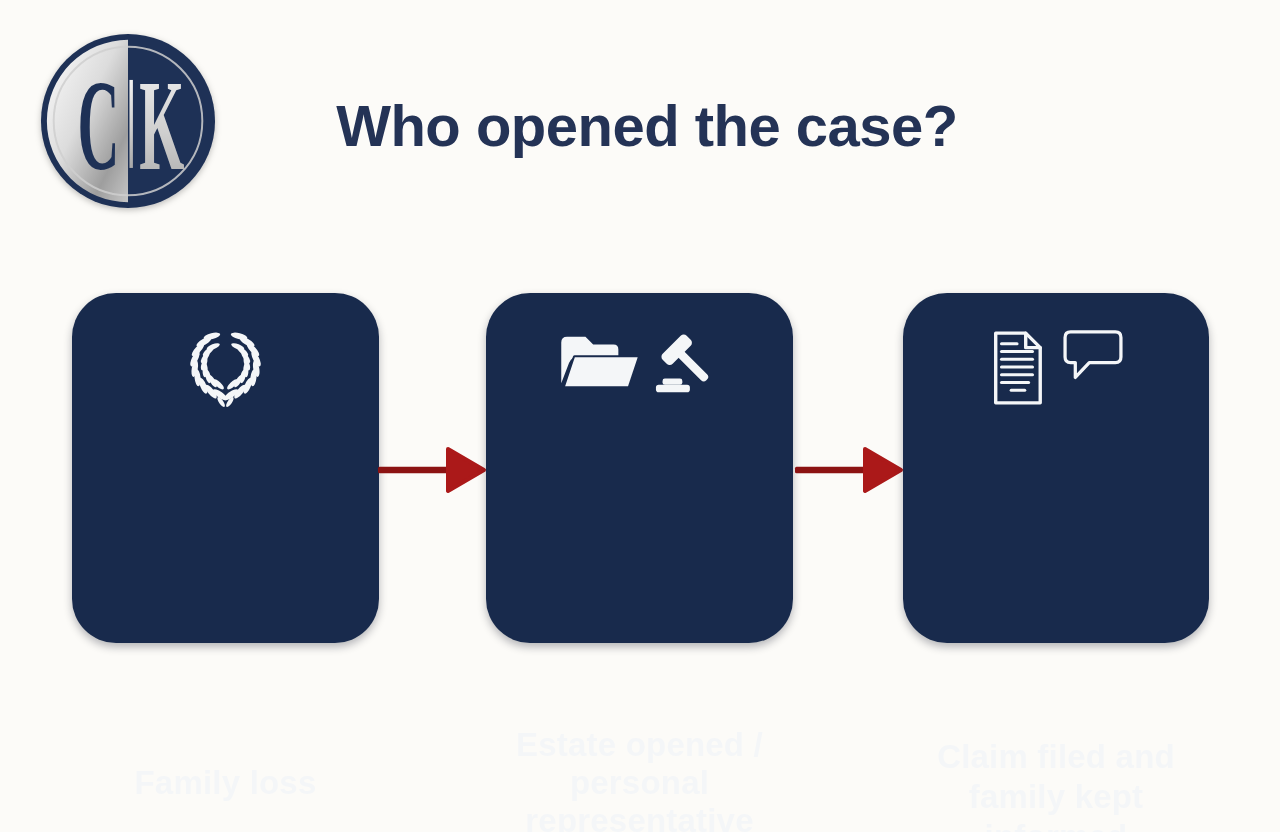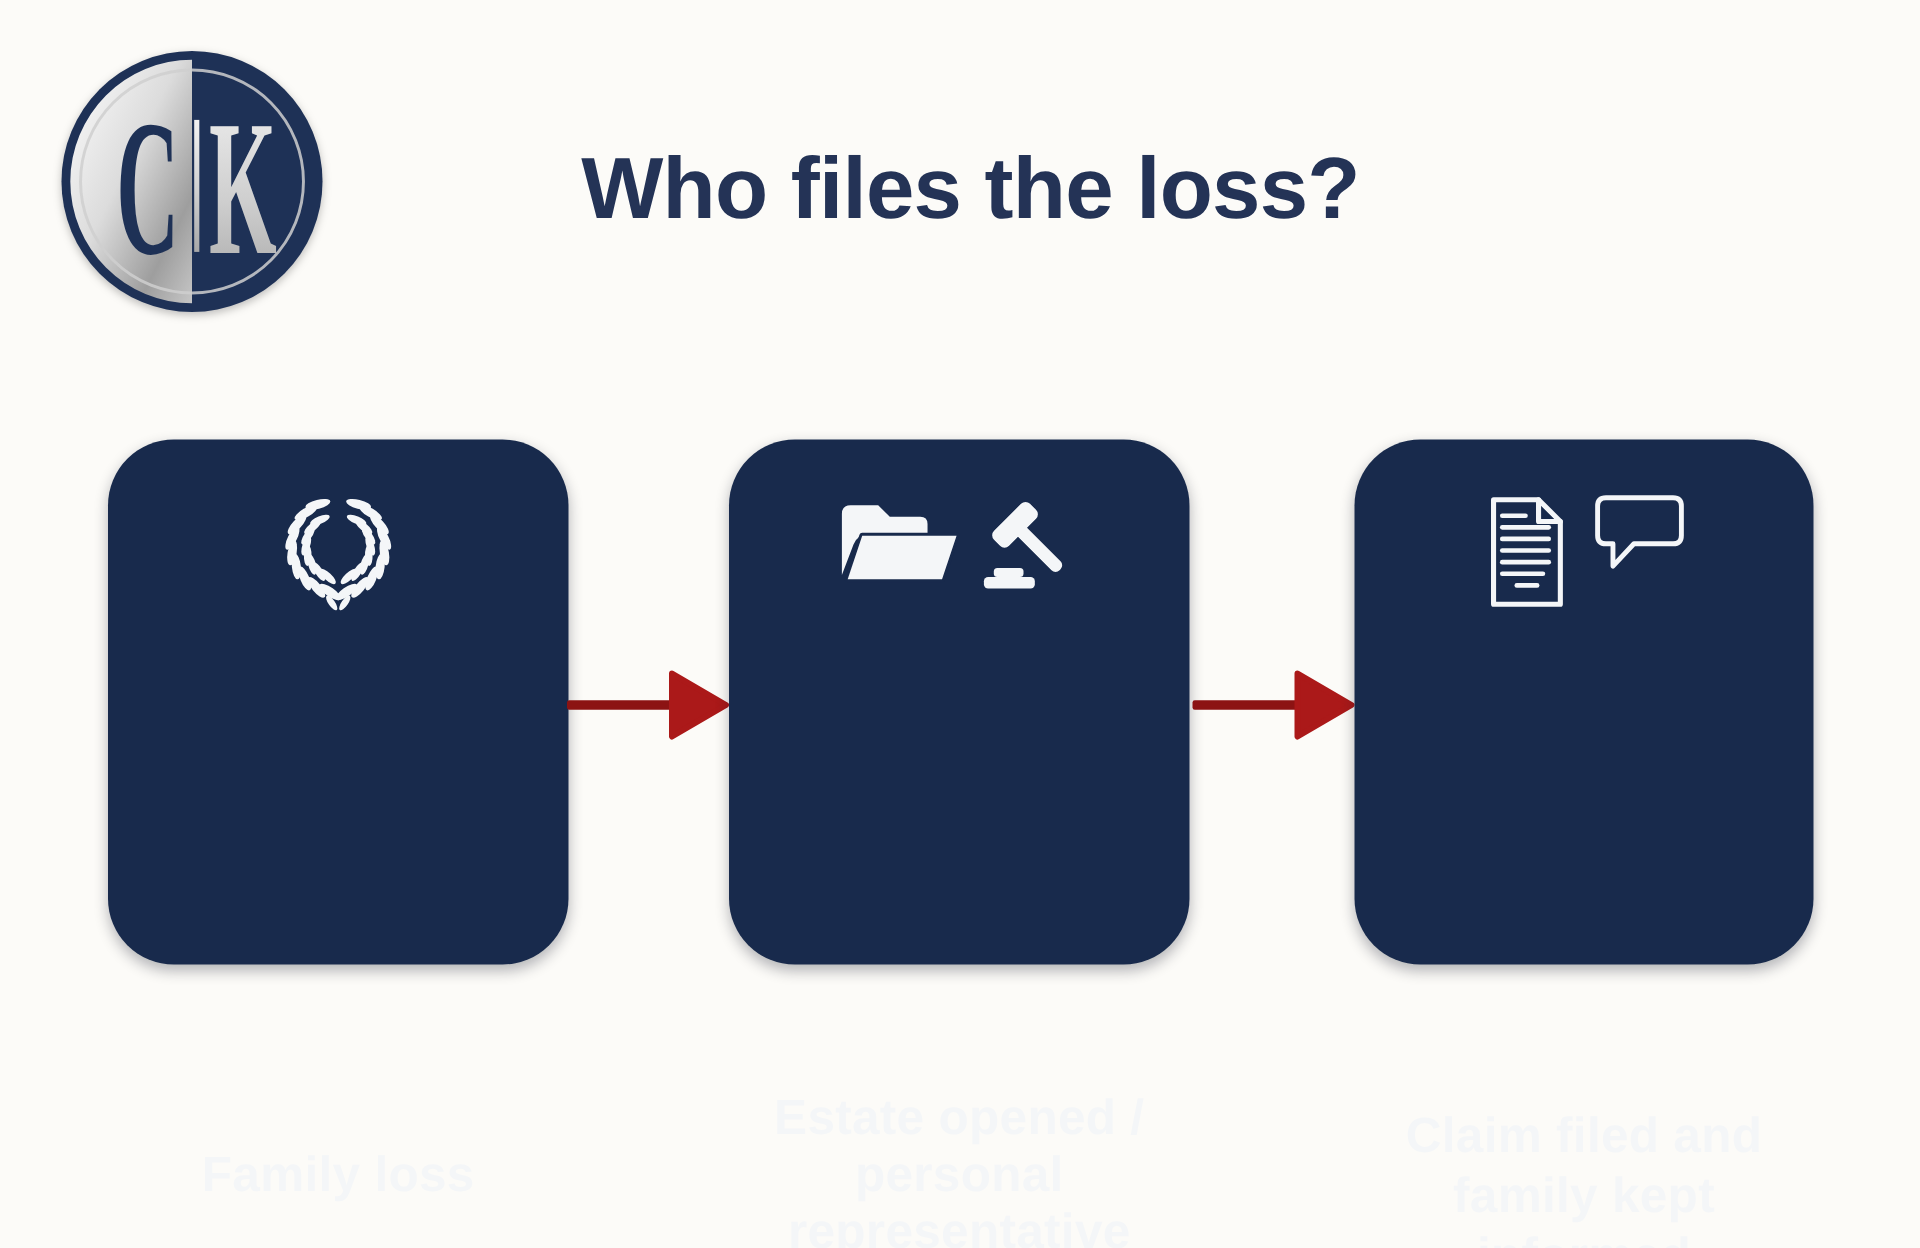--- a/index.html
+++ b/index.html
@@ -71,21 +71,21 @@
     <circle cx="90" cy="90" r="89" fill="#1e3156"></circle>
     <path d="M90,7 A83,83 0 0 0 90,173 Z" fill="url(#silverA)"></path>
     <circle cx="90" cy="90" r="76" fill="none" stroke="#cfcfcf" stroke-width="2" opacity="0.85"></circle>
     <rect x="91.5" y="48" width="3.5" height="90" fill="url(#silverB)"></rect>
     <g font-family="'Liberation Serif','DejaVu Serif',serif" font-weight="bold" font-size="132" text-anchor="middle">
       <text x="133" y="139" transform="scale(0.45 1)" fill="#1e3156">C</text>
       <text x="277" y="139" transform="scale(0.45 1)" fill="url(#silverB)">K</text>
     </g>
   </svg>
 
-  <h1 class="title">Who files the loss?</h1>
+  <h1 class="title">Who opened the case?</h1>
 
   <section class="step step1">
     <div class="icons">
       <svg width="97" height="86" viewBox="0 0 100 88" aria-hidden="true">
         <g class="wh">
 
           <ellipse cx="44.4" cy="71.5" rx="8.8" ry="3.1" transform="rotate(35 44.4 71.5)"></ellipse>
           <ellipse cx="35" cy="68.3" rx="8.8" ry="3.1" transform="rotate(51 35 68.3)"></ellipse>
           <ellipse cx="27" cy="62.2" rx="8.8" ry="3.1" transform="rotate(68 27 62.2)"></ellipse>
           <ellipse cx="21.2" cy="54" rx="8.8" ry="3.1" transform="rotate(84 21.2 54)"></ellipse>

